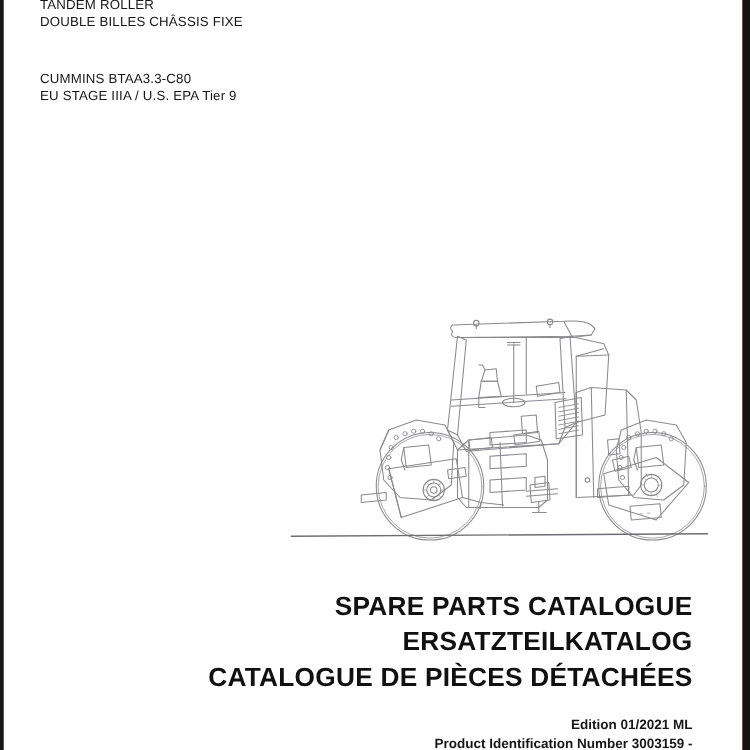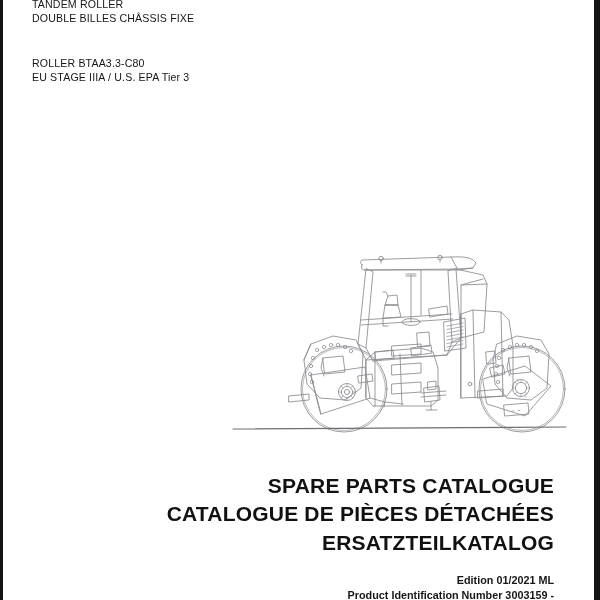--- a/index.html
+++ b/index.html
@@ -117,22 +117,22 @@
   <div class="gutter left"></div>
 
   <div id="page">
 
     <div id="header-block">
       <div class="hdr-line">TANDEM ROLLER</div>
       <div class="hdr-line">DOUBLE BILLES CHÂSSIS FIXE</div>
     </div>
 
     <div id="engine-block">
-      <div class="eng-line">ROLLER BTAA3.3-C80</div>
-      <div class="eng-line">EU STAGE IIIA / U.S. EPA Tier 3</div>
+      <div class="eng-line">CUMMINS BTAA3.3-C80</div>
+      <div class="eng-line">EU STAGE IIIA / U.S. EPA Tier 9</div>
     </div>
 
     <div id="illustration">
       <svg viewBox="0 0 350 190" xmlns="http://www.w3.org/2000/svg" fill="none" stroke="#8a8a90" stroke-width="0.85" stroke-linejoin="round" stroke-linecap="round">
 
         <path d="M137 17 Q134 14 137 12 L226 9 Q243 8 248 12 L251 15 L248 20 L233 22 L140 22 Q135 22 137 17 Z"></path>
         <path d="M140 22 L232 21 L248 20"></path>
         <path d="M226 9 L233 22"></path>
 
         <circle cx="156" cy="10.5" r="2.2"></circle>
@@ -300,22 +300,22 @@
           <path d="M287 163 L289 163"></path>
             <path d="M293 162.5 L295 162.5"></path>
         </g>
 
         <path d="M8 181 L341 179" stroke="#6e6e72" stroke-width="1.1"></path>
       </svg>
     </div>
 
     <div id="title-block">
       <div class="title-line">SPARE PARTS CATALOGUE</div>
+      <div class="title-line">ERSATZTEILKATALOG</div>
       <div class="title-line">CATALOGUE DE PIÈCES DÉTACHÉES</div>
-      <div class="title-line">ERSATZTEILKATALOG</div>
     </div>
 
     <div id="footer-block">
       <div class="footer-line">Edition 01/2021 ML</div>
       <div class="footer-line">Product Identification Number 3003159 -</div>
     </div>
 
   </div>
 
   <div class="gutter right"></div>

